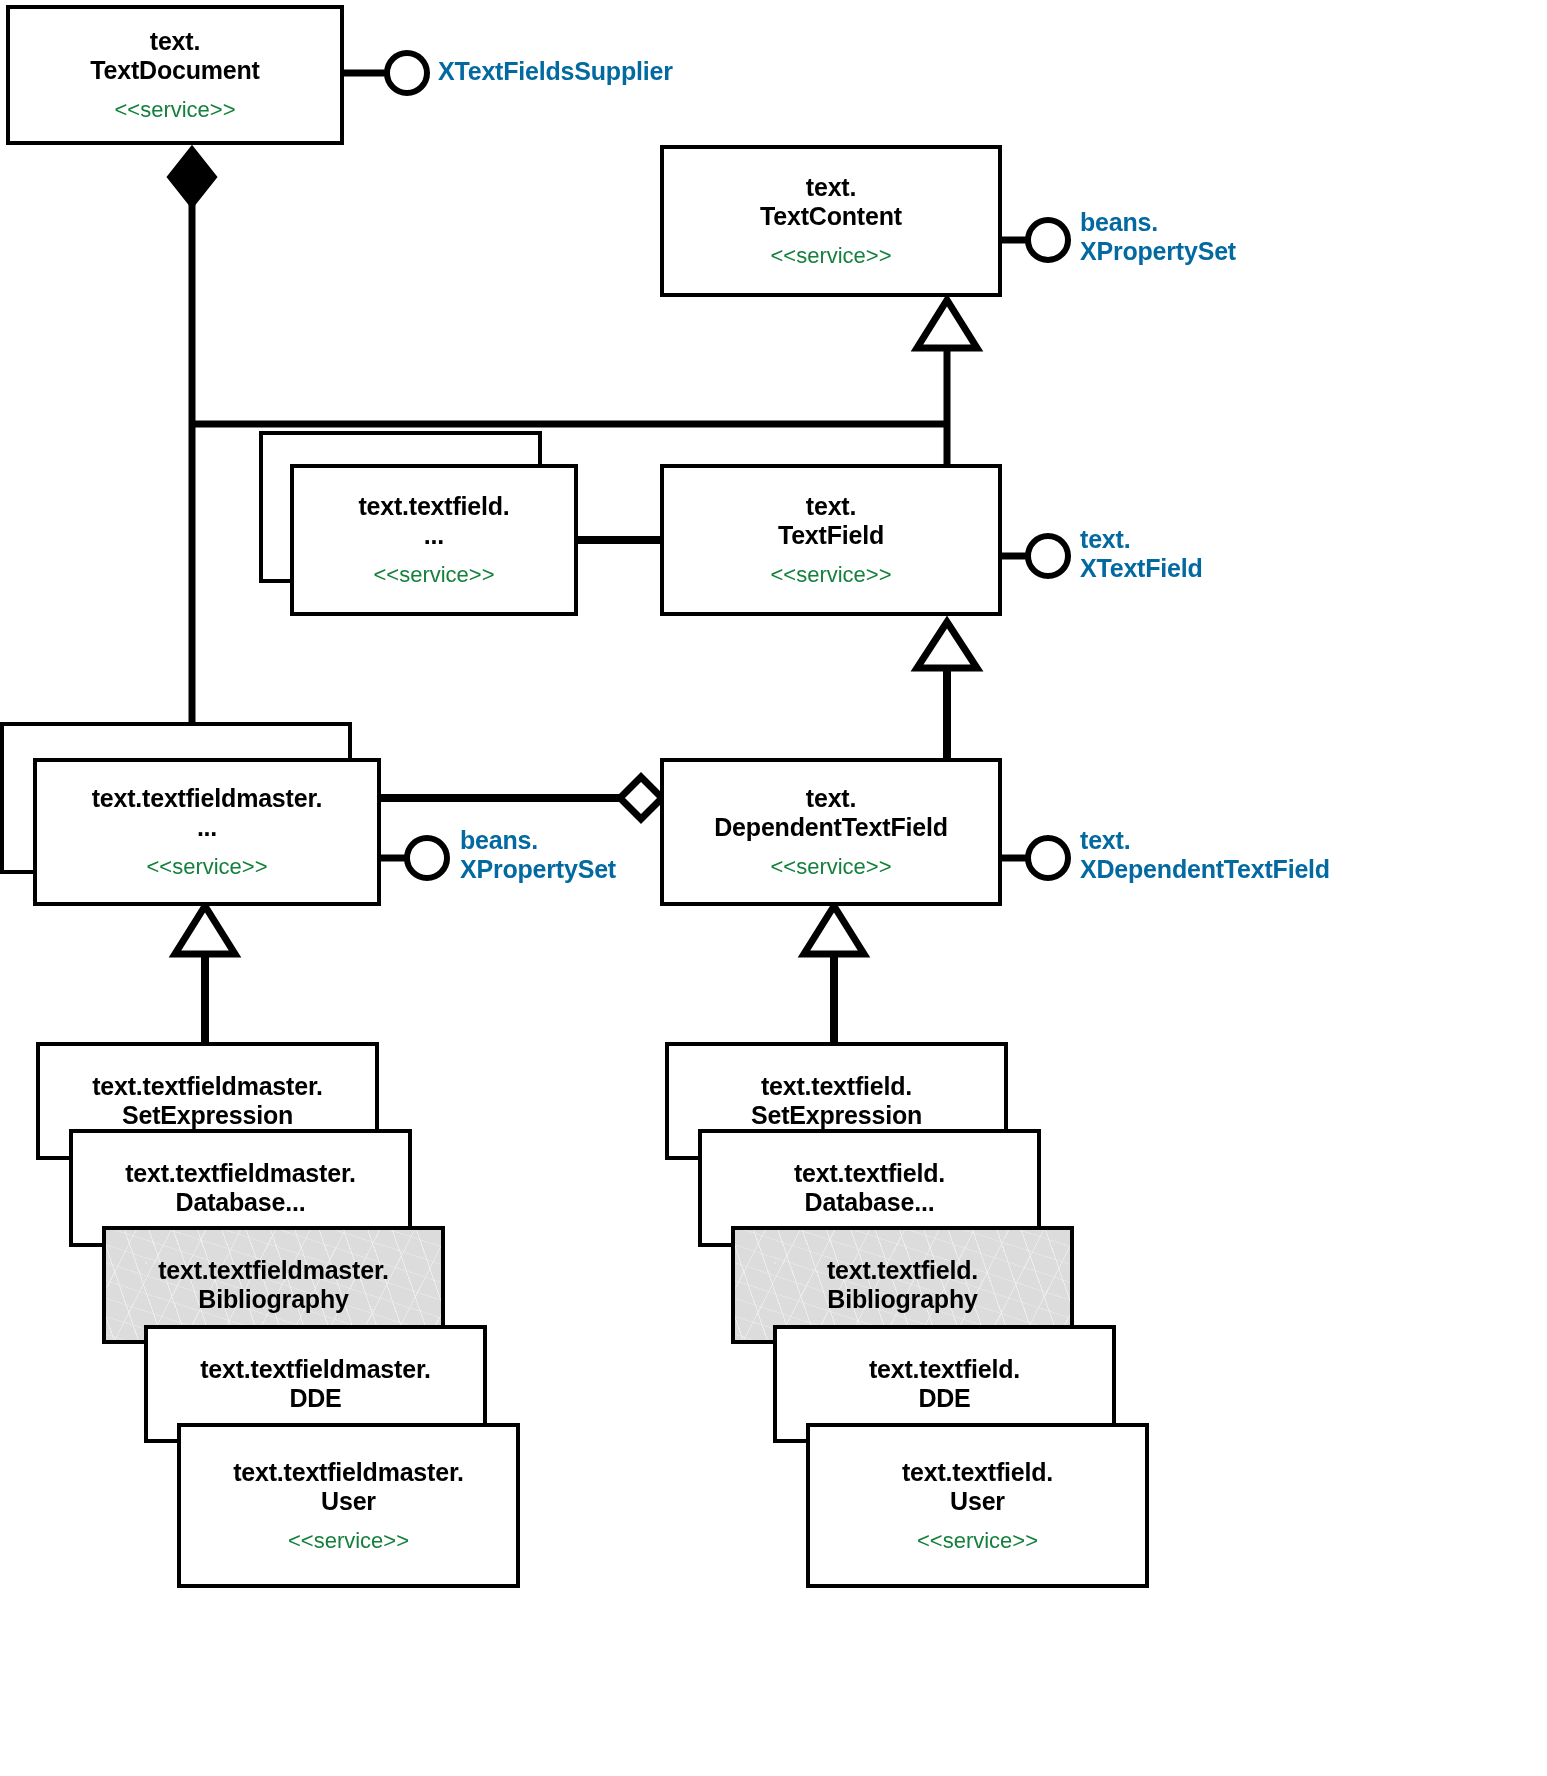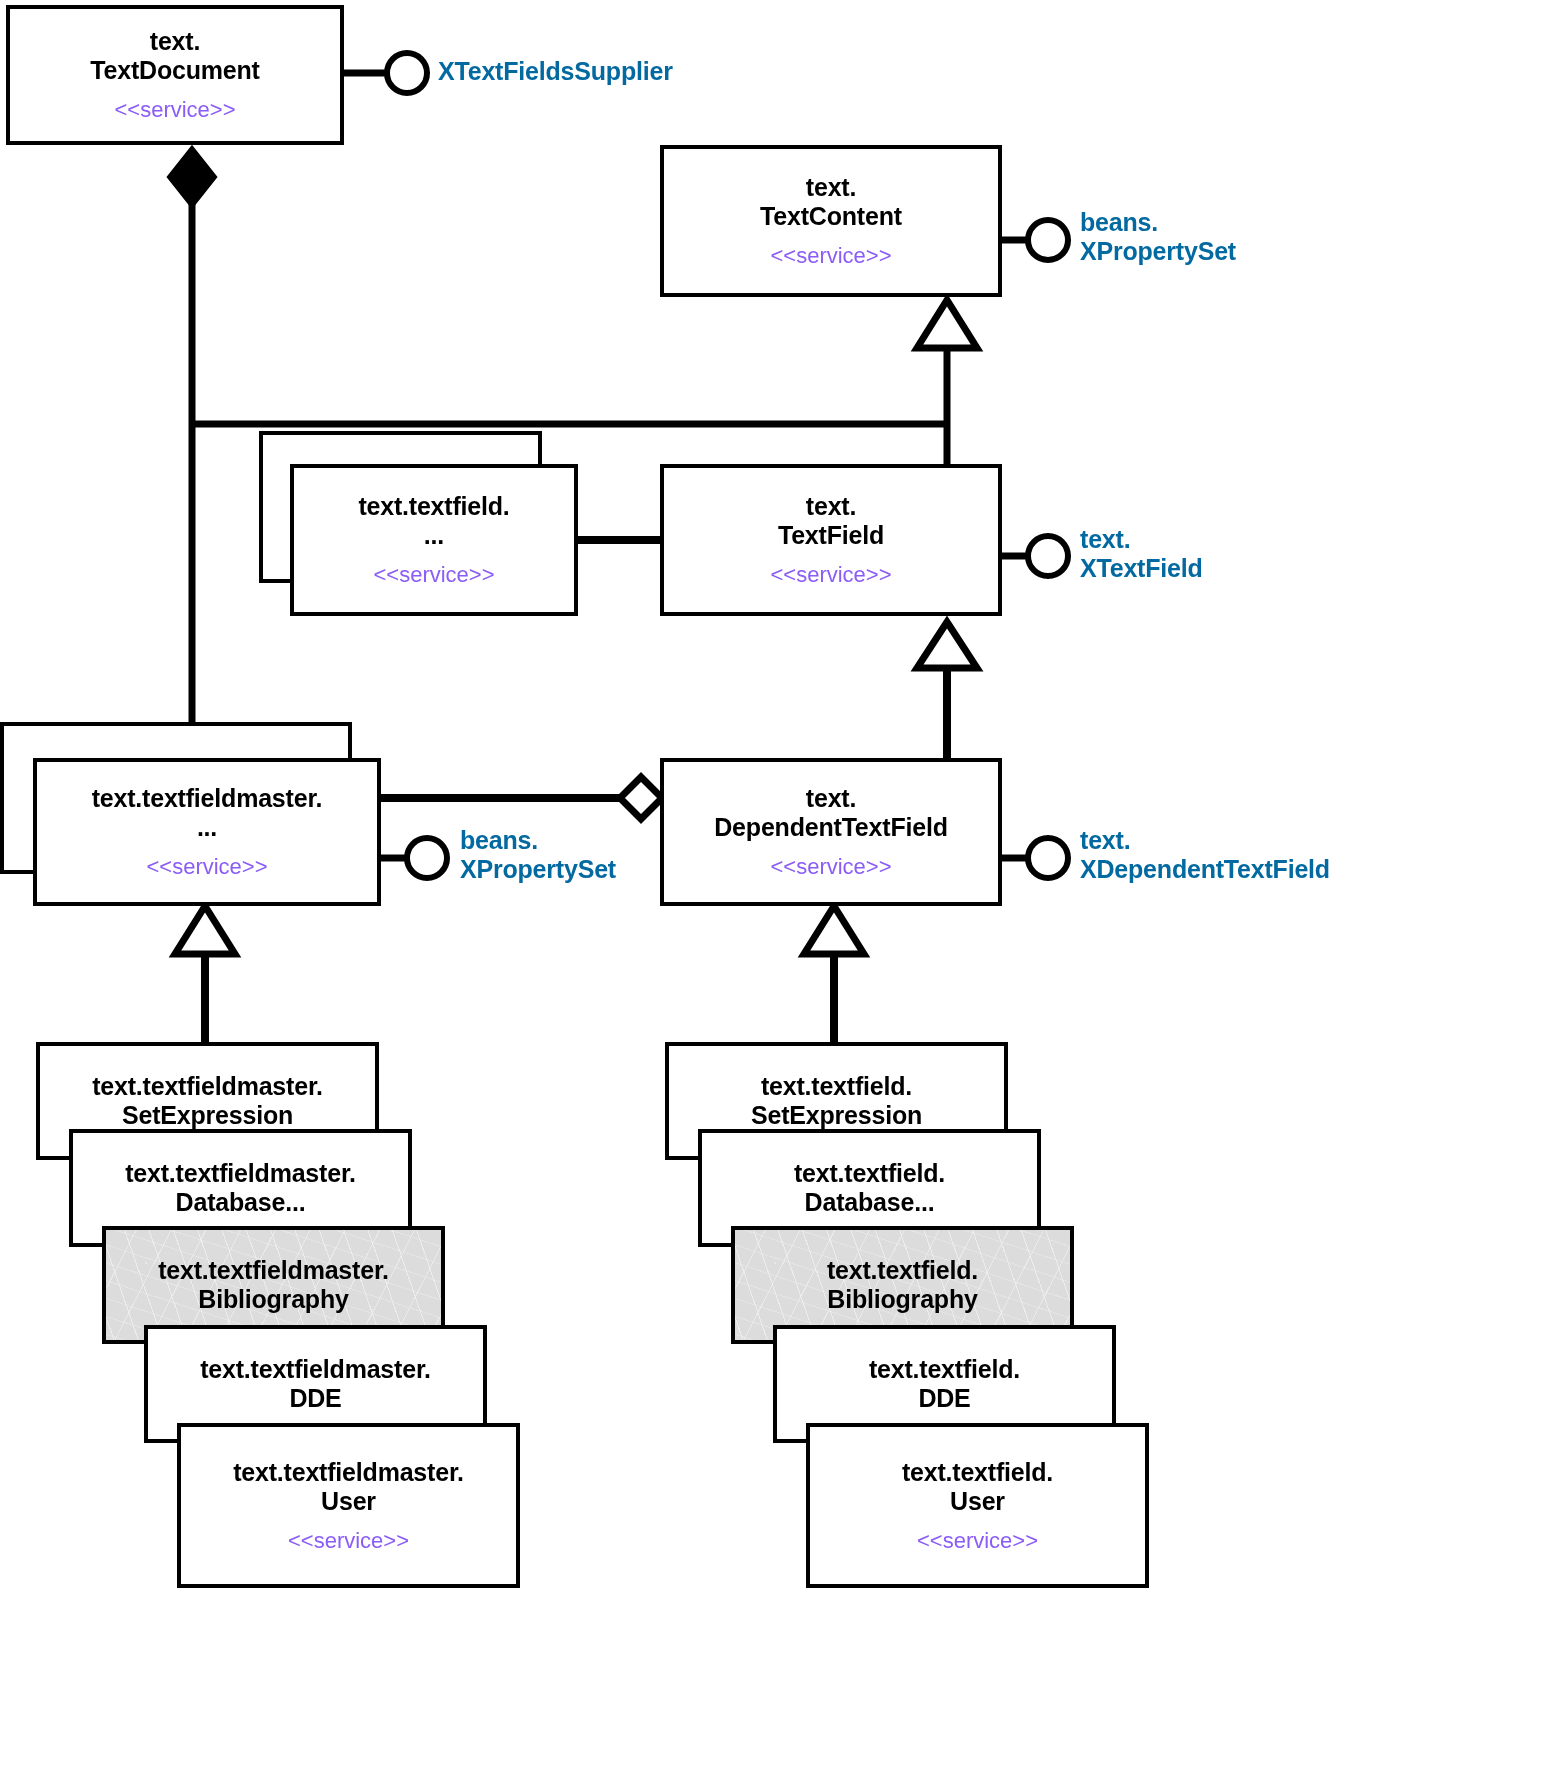--- a/index.html
+++ b/index.html
@@ -37,21 +37,21 @@
   .node .nm {
     font-weight: bold;
     font-size: 25px;
     color: #000;
     letter-spacing: -0.2px;
     white-space: pre-line;
   }
   .node .stereo {
     font-weight: normal;
     font-size: 22px;
-    color: #8b5cf6;
+    color: #15803d;
     margin-top: 12px;
   }
   .node.ghost {
     background: #ffffff;
   }
   .node.shaded {
     background: #dcdcdc;
   }
   .node.shaded::before {
     content: "";

